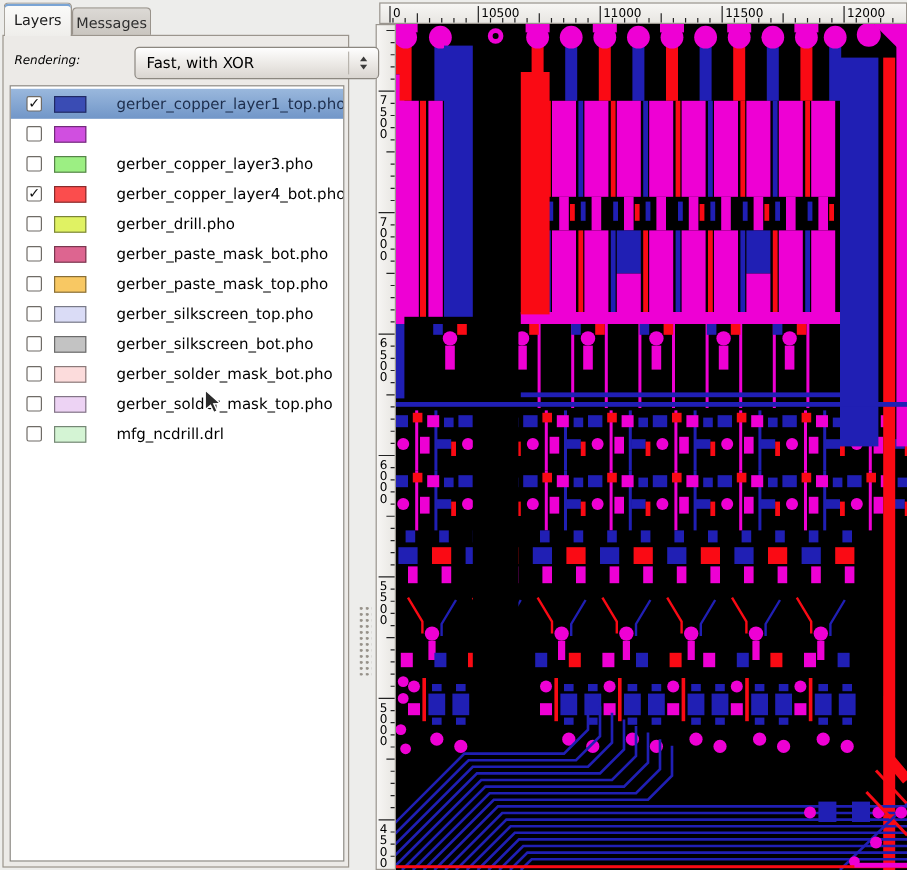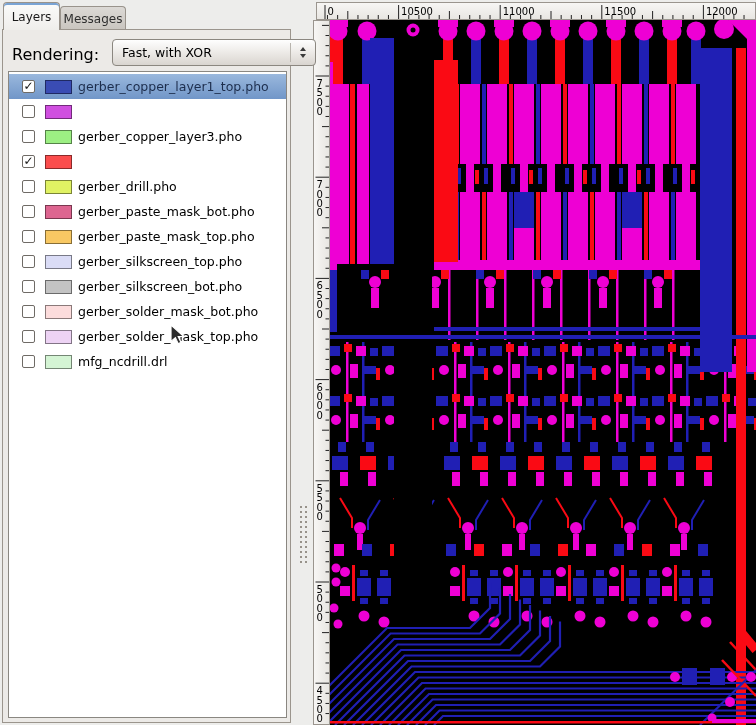--- a/index.html
+++ b/index.html
@@ -24,21 +24,21 @@
   }
   .tab.inactive{
     left:60px;top:6px;width:66px;height:24px;z-index:1;
     background:linear-gradient(#dcd9d5,#c9c5bf);color:#2e2e2e;
   }
   .frame{
     position:absolute;left:2px;top:29px;width:289px;height:694px;
     background:#eceae7;border:1px solid #9b958d;box-sizing:border-box;z-index:2;
   }
   
-  .render-label{position:absolute;left:12px;top:45px;font-size:16px;color:#000;z-index:4;}
+  .render-label{position:absolute;left:12px;top:45px;font-size:10px;color:#000;z-index:4;font-style:italic;}
   .combo{
     position:absolute;left:84px;top:39px;width:204px;height:27px;z-index:4;
     box-sizing:border-box;border:1px solid #8b8780;border-radius:4px;
     background:linear-gradient(#fefefe,#e9e6e2 60%,#d9d5d0);
     display:flex;align-items:center;margin-left:28px;
   }
   .combo-text{flex:1;padding-left:9px;font-size:12.5px;color:#000;}
   .combo-sep{width:1px;height:19px;background:#b8b4ad;}
   .combo-arrows{width:24px;display:flex;flex-direction:column;align-items:center;gap:3px;}
   .combo-arrows i{display:block;width:0;height:0;border-left:3.5px solid transparent;border-right:3.5px solid transparent;}
@@ -52,21 +52,21 @@
   }
   .row{height:25px;display:flex;align-items:center;font-size:12.5px;color:#000;}
   .row.selected{background:linear-gradient(#9ab8dd,#7196c8);}
   .row.selected .rowlabel{color:#1d2e4d;}
   .checkbox{
     width:13px;height:13px;margin-left:13px;box-sizing:border-box;flex:none;
     background:#fff;border:1px solid #6f6b66;border-radius:2px;
     font-size:12px;line-height:10px;font-weight:bold;color:#111;text-align:center;
   }
   .swatch{width:27px;height:14px;margin-left:10px;box-sizing:border-box;flex:none;border:1px solid rgba(0,0,0,.45);}
-  .rowlabel{margin-left:6px;white-space:nowrap;}
+  .rowlabel{margin-left:25px;white-space:nowrap;}
   
   .grip{
     position:absolute;left:299px;top:505px;width:11px;height:58px;z-index:1;
     background-image:radial-gradient(circle at 2px 2px,#97928a 1px,transparent 1.4px);
     background-size:5px 5px;
   }
   
   .hruler{
     position:absolute;left:316px;top:2px;width:440px;height:18px;box-sizing:border-box;
     border:1px solid #9a958e;background:linear-gradient(#f7f6f4,#e8e6e2);
@@ -112,20 +112,21 @@
       <span class="swatch" style="background: rgb(208, 79, 224);"></span>
     </div>
     <div class="row">
       <span class="checkbox"></span>
       <span class="swatch" style="background: rgb(156, 239, 131);"></span>
       <span class="rowlabel">gerber_copper_layer3.pho</span>
     </div>
     <div class="row">
       <span class="checkbox">✓</span>
       <span class="swatch" style="background: rgb(251, 77, 77);"></span>
+      <span class="rowlabel">gerber_copper_layer4_bot.pho</span>
     </div>
     <div class="row">
       <span class="checkbox"></span>
       <span class="swatch" style="background: rgb(224, 242, 99);"></span>
       <span class="rowlabel">gerber_drill.pho</span>
     </div>
     <div class="row">
       <span class="checkbox"></span>
       <span class="swatch" style="background: rgb(221, 101, 144);"></span>
       <span class="rowlabel">gerber_paste_mask_bot.pho</span>

